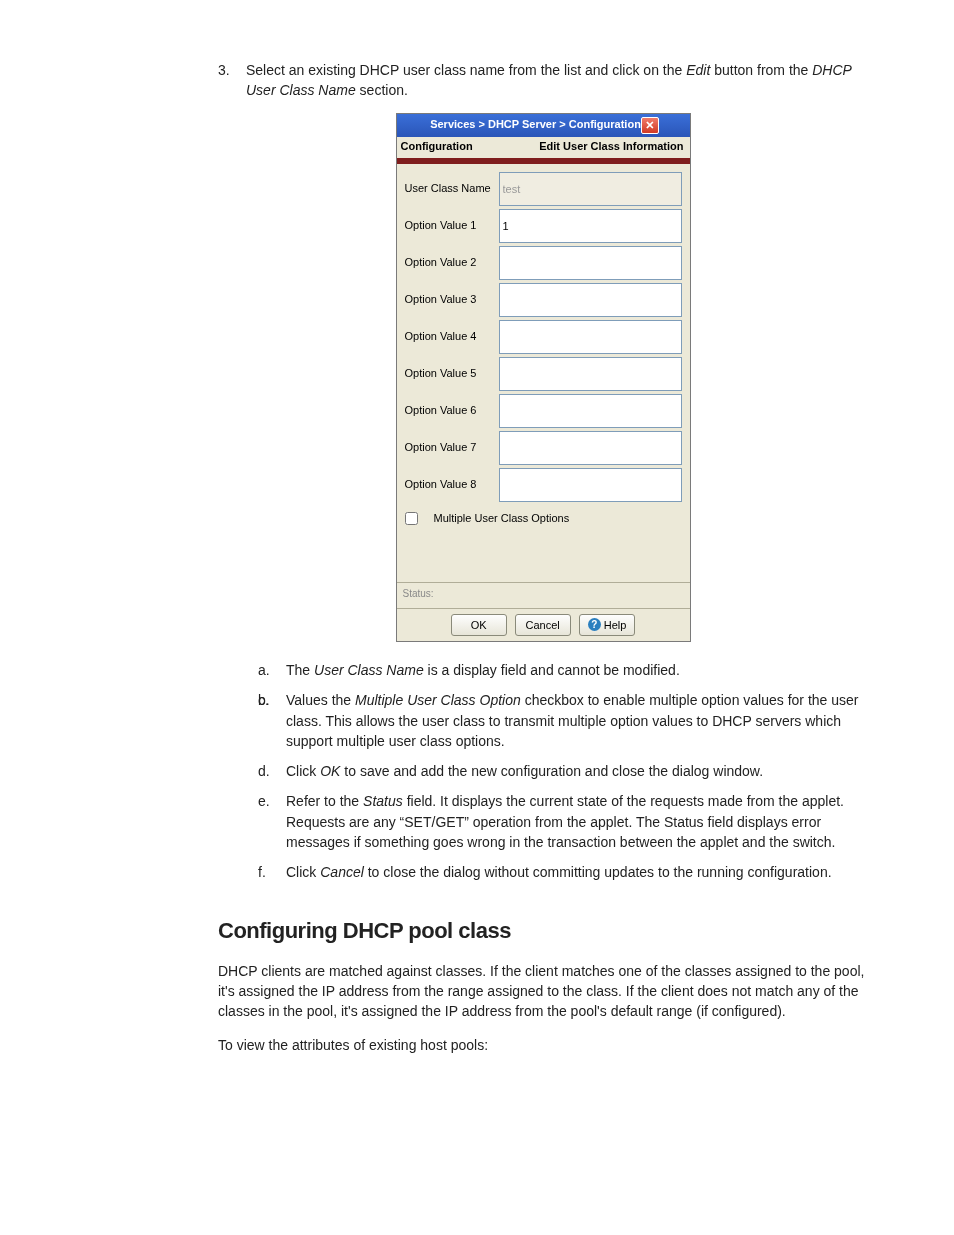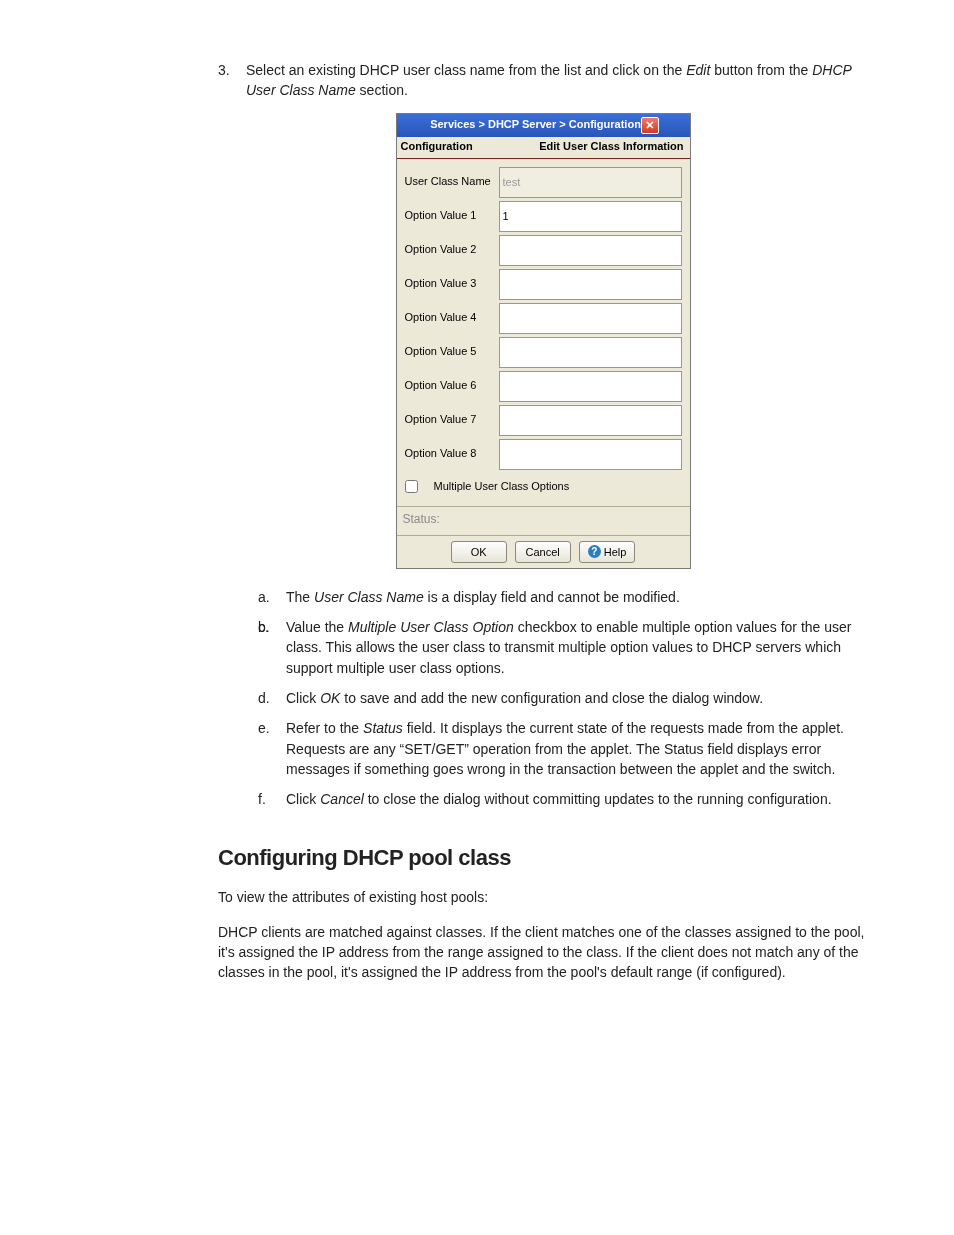--- a/index.html
+++ b/index.html
@@ -111,21 +111,21 @@
     font-weight: bold;
     font-size: 11px;
     line-height: 11px;
     color: #fff;
     cursor: pointer;
   }
   .dlg-subbar {
     display: flex;
     justify-content: space-between;
     background: #ece9d8;
-    border-bottom: 1px solid #7f1d1d;
+    border-bottom: 6px solid #7f1d1d;
     padding: 2px 6px 3px 4px;
     font-weight: bold;
     font-size: 11px;
   }
   .dlg-body {
     padding: 8px 8px 2px 8px;
   }
   .dlg-row {
     display: flex;
     align-items: center;
@@ -137,21 +137,21 @@
     flex: 0 0 88px;
     font-size: 11px;
   }
   .dlg-row input[type="text"] {
     flex: 1 1 auto;
     min-width: 0;
     height: 31px;
     border: 1px solid #7f9db9;
     background: #fff;
     font-size: 11px;
-    padding: 0 3px;
+    padding: 16px 3px;
     box-sizing: border-box;
     font-family: Tahoma, Arial, sans-serif;
   }
   .dlg-row input[disabled] {
     background: #f0ede1;
     color: #999;
   }
   .dlg-chk {
     display: flex;
     align-items: center;
@@ -159,21 +159,22 @@
     padding: 6px 0 10px 0;
   }
   .dlg-chk input[type="checkbox"] {
     width: 13px; height: 13px;
     margin: 0;
   }
   .dlg-status {
     border-top: 1px solid #b0ad98;
     padding: 4px 6px 6px 6px;
     color: #8a8a8a;
-    font-size: 12px;
+    font-size: 10px;
+    margin-top: 44px;
   }
   .dlg-buttons {
     border-top: 1px solid #b0ad98;
     background: #ece9d8;
     padding: 5px 6px;
     display: flex;
     justify-content: center;
     gap: 8px;
   }
   .dlg-buttons button {
@@ -292,34 +293,34 @@
     <ol class="alpha">
       <li>
         <span class="marker">a.</span>
         <span class="concat"><span>The </span><span class="italic">User Class Name</span><span> is a display field and cannot be modified.</span></span>
       </li>
       <li>
         <span class="marker">b.</span>
       </li>
       <li>
         <span class="marker">c.</span>
-        <span class="concat"><span>Value the </span><span class="italic">Multiple User Class Option</span><span> checkbox to enable multiple option values for the user class. This allows the user class to transmit multiple option values to DHCP servers which support multiple user class options.</span></span>
+        <span class="concat"><span>Values the </span><span class="italic">Multiple User Class Option</span><span> checkbox to enable multiple option values for the user class. This allows the user class to transmit multiple option values to DHCP servers which support multiple user class options.</span></span>
       </li>
       <li>
         <span class="marker">d.</span>
         <span class="concat"><span>Click </span><span class="italic">OK</span><span> to save and add the new configuration and close the dialog window.</span></span>
       </li>
       <li>
         <span class="marker">e.</span>
         <span class="concat"><span>Refer to the </span><span class="italic">Status</span><span> field. It displays the current state of the requests made from the applet. Requests are any “SET/GET” operation from the applet. The Status field displays error messages if something goes wrong in the transaction between the applet and the switch.</span></span>
       </li>
       <li>
         <span class="marker">f.</span>
         <span class="concat"><span>Click </span><span class="italic">Cancel</span><span> to close the dialog without committing updates to the running configuration.</span></span>
       </li>
     </ol>
 
     <h2 class="sect">Configuring DHCP pool class</h2>
+    <p class="body">DHCP clients are matched against classes. If the client matches one of the classes assigned to the pool, it's assigned the IP address from the range assigned to the class. If the client does not match any of the classes in the pool, it's assigned the IP address from the pool's default range (if configured).</p>
     <p class="body">To view the attributes of existing host pools:</p>
-    <p class="body">DHCP clients are matched against classes. If the client matches one of the classes assigned to the pool, it's assigned the IP address from the range assigned to the class. If the client does not match any of the classes in the pool, it's assigned the IP address from the pool's default range (if configured).</p>
 
   </div>
 </div>
 
 </body></html>

